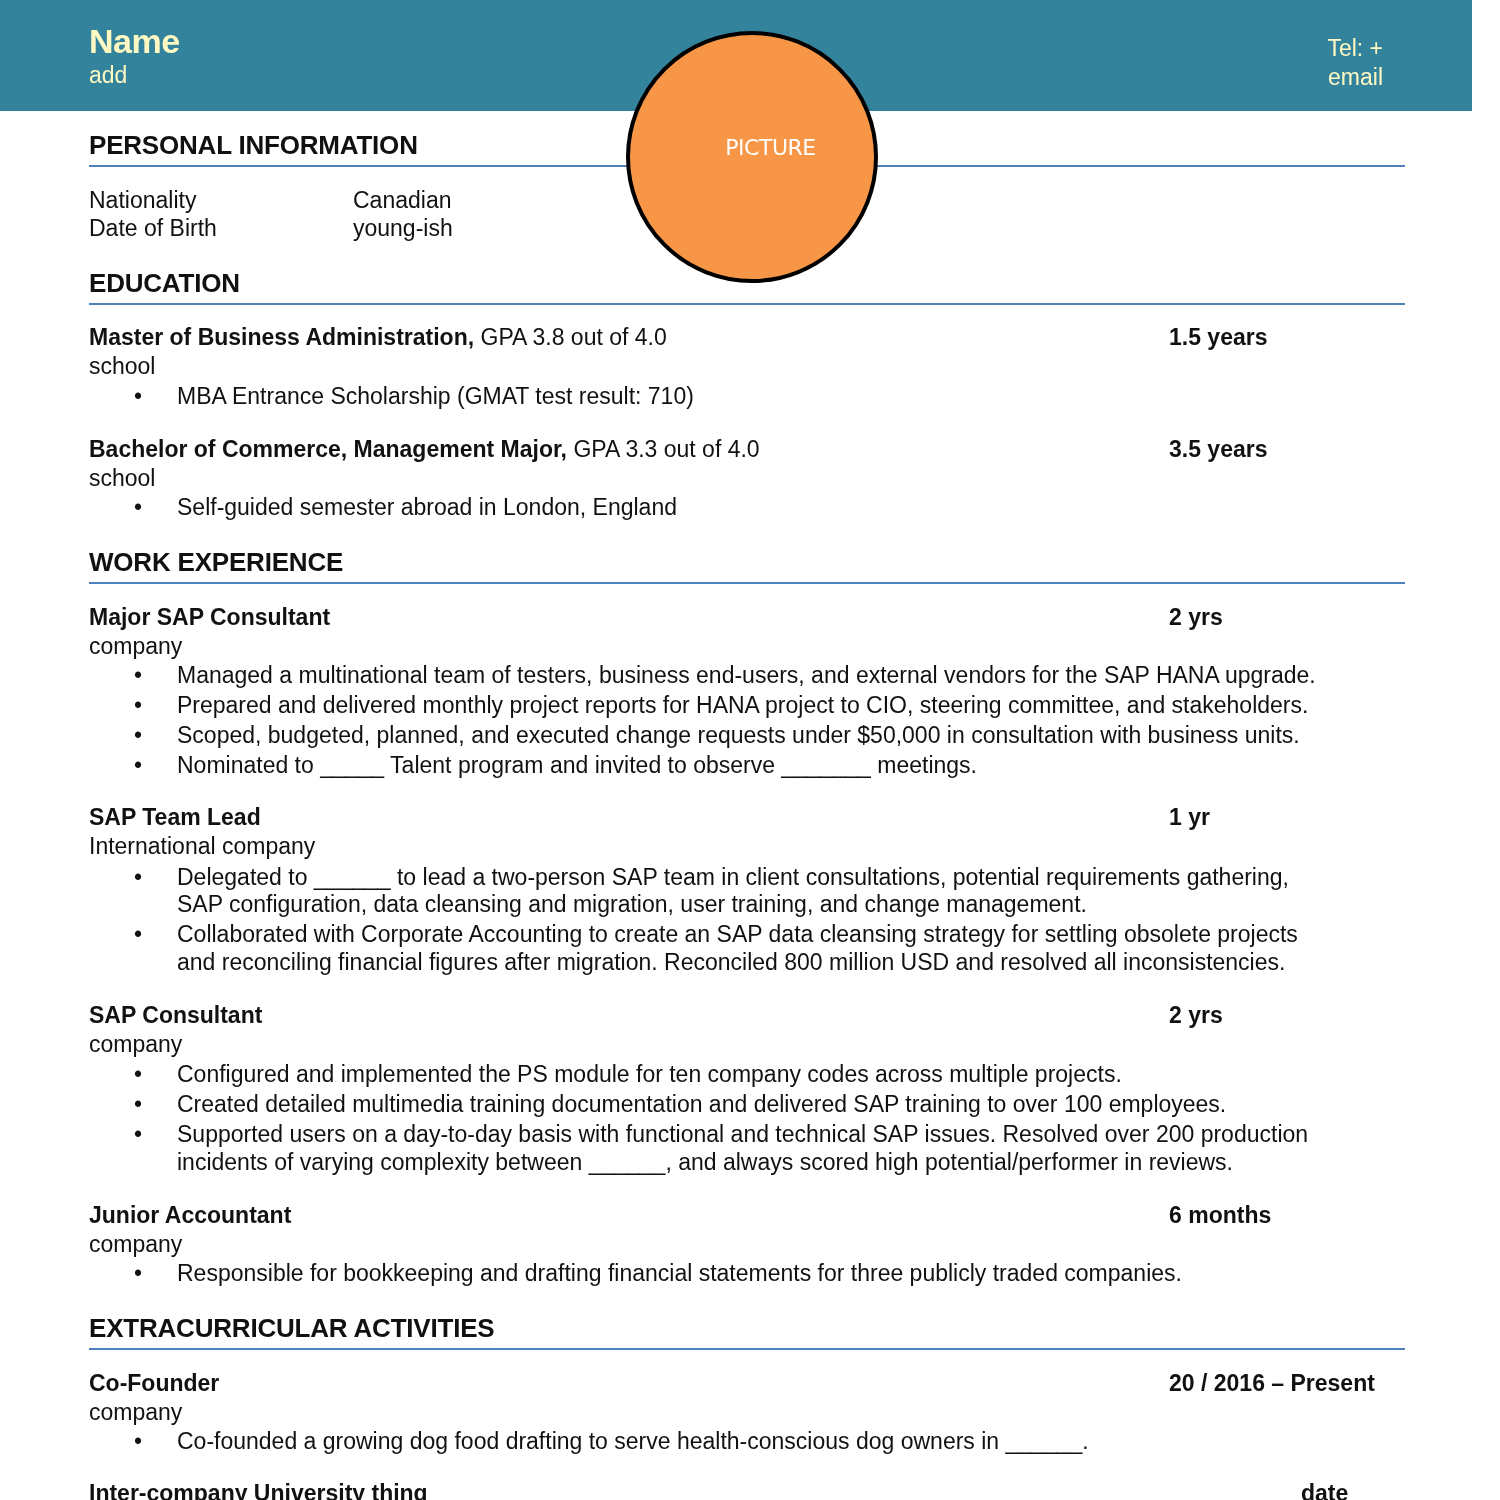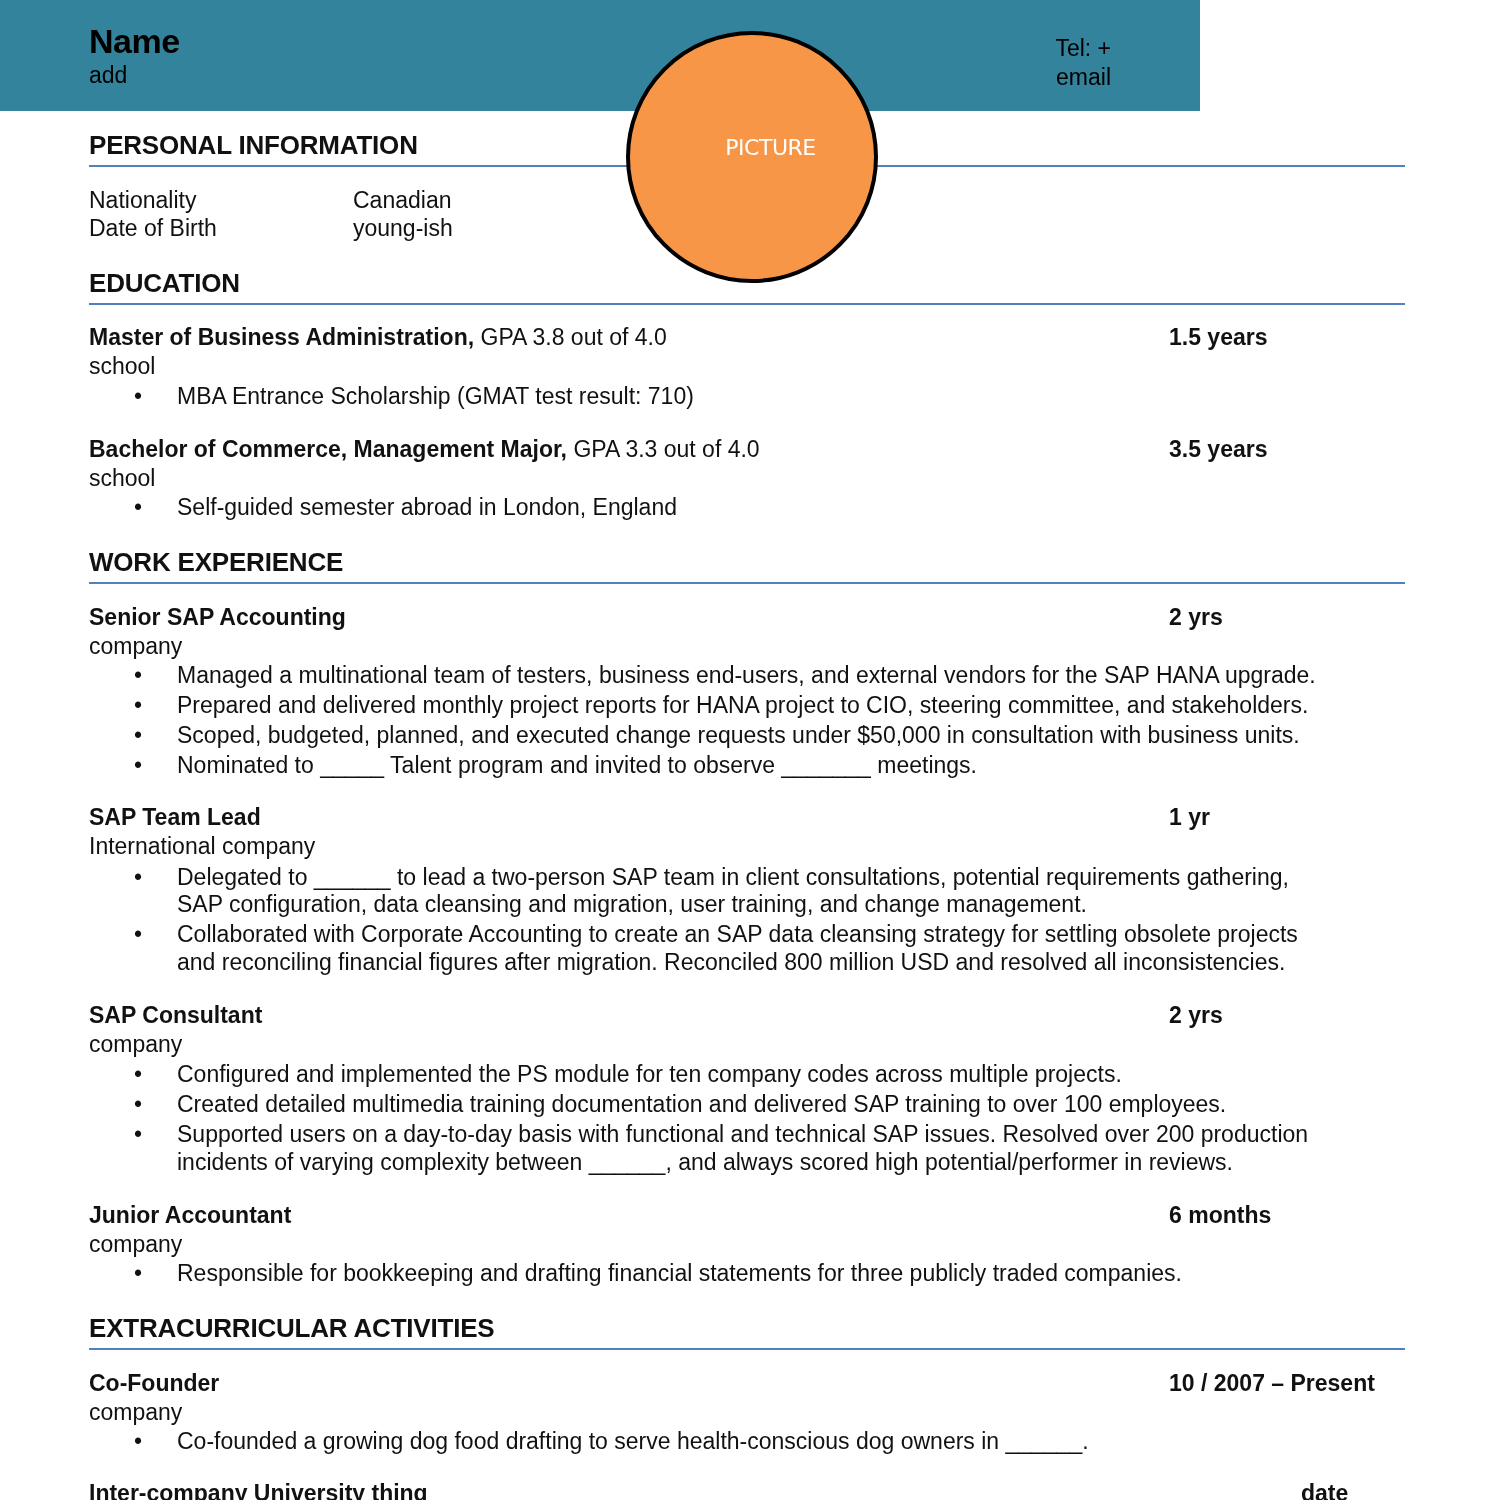--- a/index.html
+++ b/index.html
@@ -2,22 +2,22 @@
 <html><head>
 <meta charset="utf-8">
 <style>
   html, body { margin:0; padding:0; }
   body {
     width:1500px; height:1500px; overflow:hidden; position:relative;
     background:#ffffff; color:#111;
     font-family:"Liberation Sans", sans-serif;
   }
   .header {
-    position:absolute; left:0; top:0; width:1200px; height:111px;
-    background:#34839c; color:#000000;
+    position:absolute; left:0; top:0; width:1472px; height:111px;
+    background:#34839c; color:#fef9c3;
   }
   .hname { position:absolute; left:89px; top:22px; font-size:34px; font-weight:bold; letter-spacing:-0.5px; }
   .haddr { position:absolute; left:89px; top:62px; font-size:23px; }
   .htel { position:absolute; right:89px; top:34px; font-size:23px; text-align:right; line-height:29px; }
   .photo {
     position:absolute; left:626px; top:31px; width:252px; height:252px;
     border-radius:50%; background:#f79646; border:4px solid #000; box-sizing:border-box;
   }
   .photo-label {
     position:absolute; left:0; right:0; top:100px; text-align:center;
@@ -65,21 +65,21 @@
 
 <div class="txt" style="left:89px;top:436px"><span class="b">Bachelor of Commerce, Management Major,</span><span> GPA 3.3 out of 4.0</span></div>
 <div class="txt b" style="left:1169px;top:436px">3.5 years</div>
 <div class="txt i" style="left:89px;top:465px">school</div>
 <div class="bullet" style="top:494px">•</div>
 <div class="btxt" style="top:494px">Self-guided semester abroad in London, England</div>
 
 <div class="sec-title" style="top:547px">WORK EXPERIENCE</div>
 <div class="rule" style="top:582px"></div>
 
-<div class="txt b" style="left:89px;top:604px">Senior SAP Accounting</div>
+<div class="txt b" style="left:89px;top:604px">Major SAP Consultant</div>
 <div class="txt b" style="left:1169px;top:604px">2 yrs</div>
 <div class="txt i" style="left:89px;top:633px">company</div>
 <div class="bullet" style="top:662px">•</div>
 <div class="btxt" style="top:662px">Managed a multinational team of testers, business end-users, and external vendors for the SAP HANA upgrade.</div>
 <div class="bullet" style="top:692px">•</div>
 <div class="btxt" style="top:692px">Prepared and delivered monthly project reports for HANA project to CIO, steering committee, and stakeholders.</div>
 <div class="bullet" style="top:722px">•</div>
 <div class="btxt" style="top:722px">Scoped, budgeted, planned, and executed change requests under $50,000 in consultation with business units.</div>
 <div class="bullet" style="top:752px">•</div>
 <div class="btxt" style="top:752px">Nominated to _____ Talent program and invited to observe _______ meetings.</div>
@@ -108,19 +108,19 @@
 <div class="txt b" style="left:89px;top:1202px">Junior Accountant</div>
 <div class="txt b" style="left:1169px;top:1202px">6 months</div>
 <div class="txt i" style="left:89px;top:1231px">company</div>
 <div class="bullet" style="top:1260px">•</div>
 <div class="btxt" style="top:1260px">Responsible for bookkeeping and drafting financial statements for three publicly traded companies.</div>
 
 <div class="sec-title" style="top:1313px">EXTRACURRICULAR ACTIVITIES</div>
 <div class="rule" style="top:1348px"></div>
 
 <div class="txt b" style="left:89px;top:1370px">Co-Founder</div>
-<div class="txt b" style="left:1169px;top:1370px">10 / 2007 – Present</div>
+<div class="txt b" style="left:1169px;top:1370px">20 / 2016 – Present</div>
 <div class="txt i" style="left:89px;top:1399px">company</div>
 <div class="bullet" style="top:1428px">•</div>
 <div class="btxt" style="top:1428px">Co-founded a growing dog food drafting to serve health-conscious dog owners in ______.</div>
 
 <div class="txt b" style="left:89px;top:1480px">Inter-company University thing</div>
 <div class="txt b" style="left:1301px;top:1480px">date</div>
 
 </body></html>

